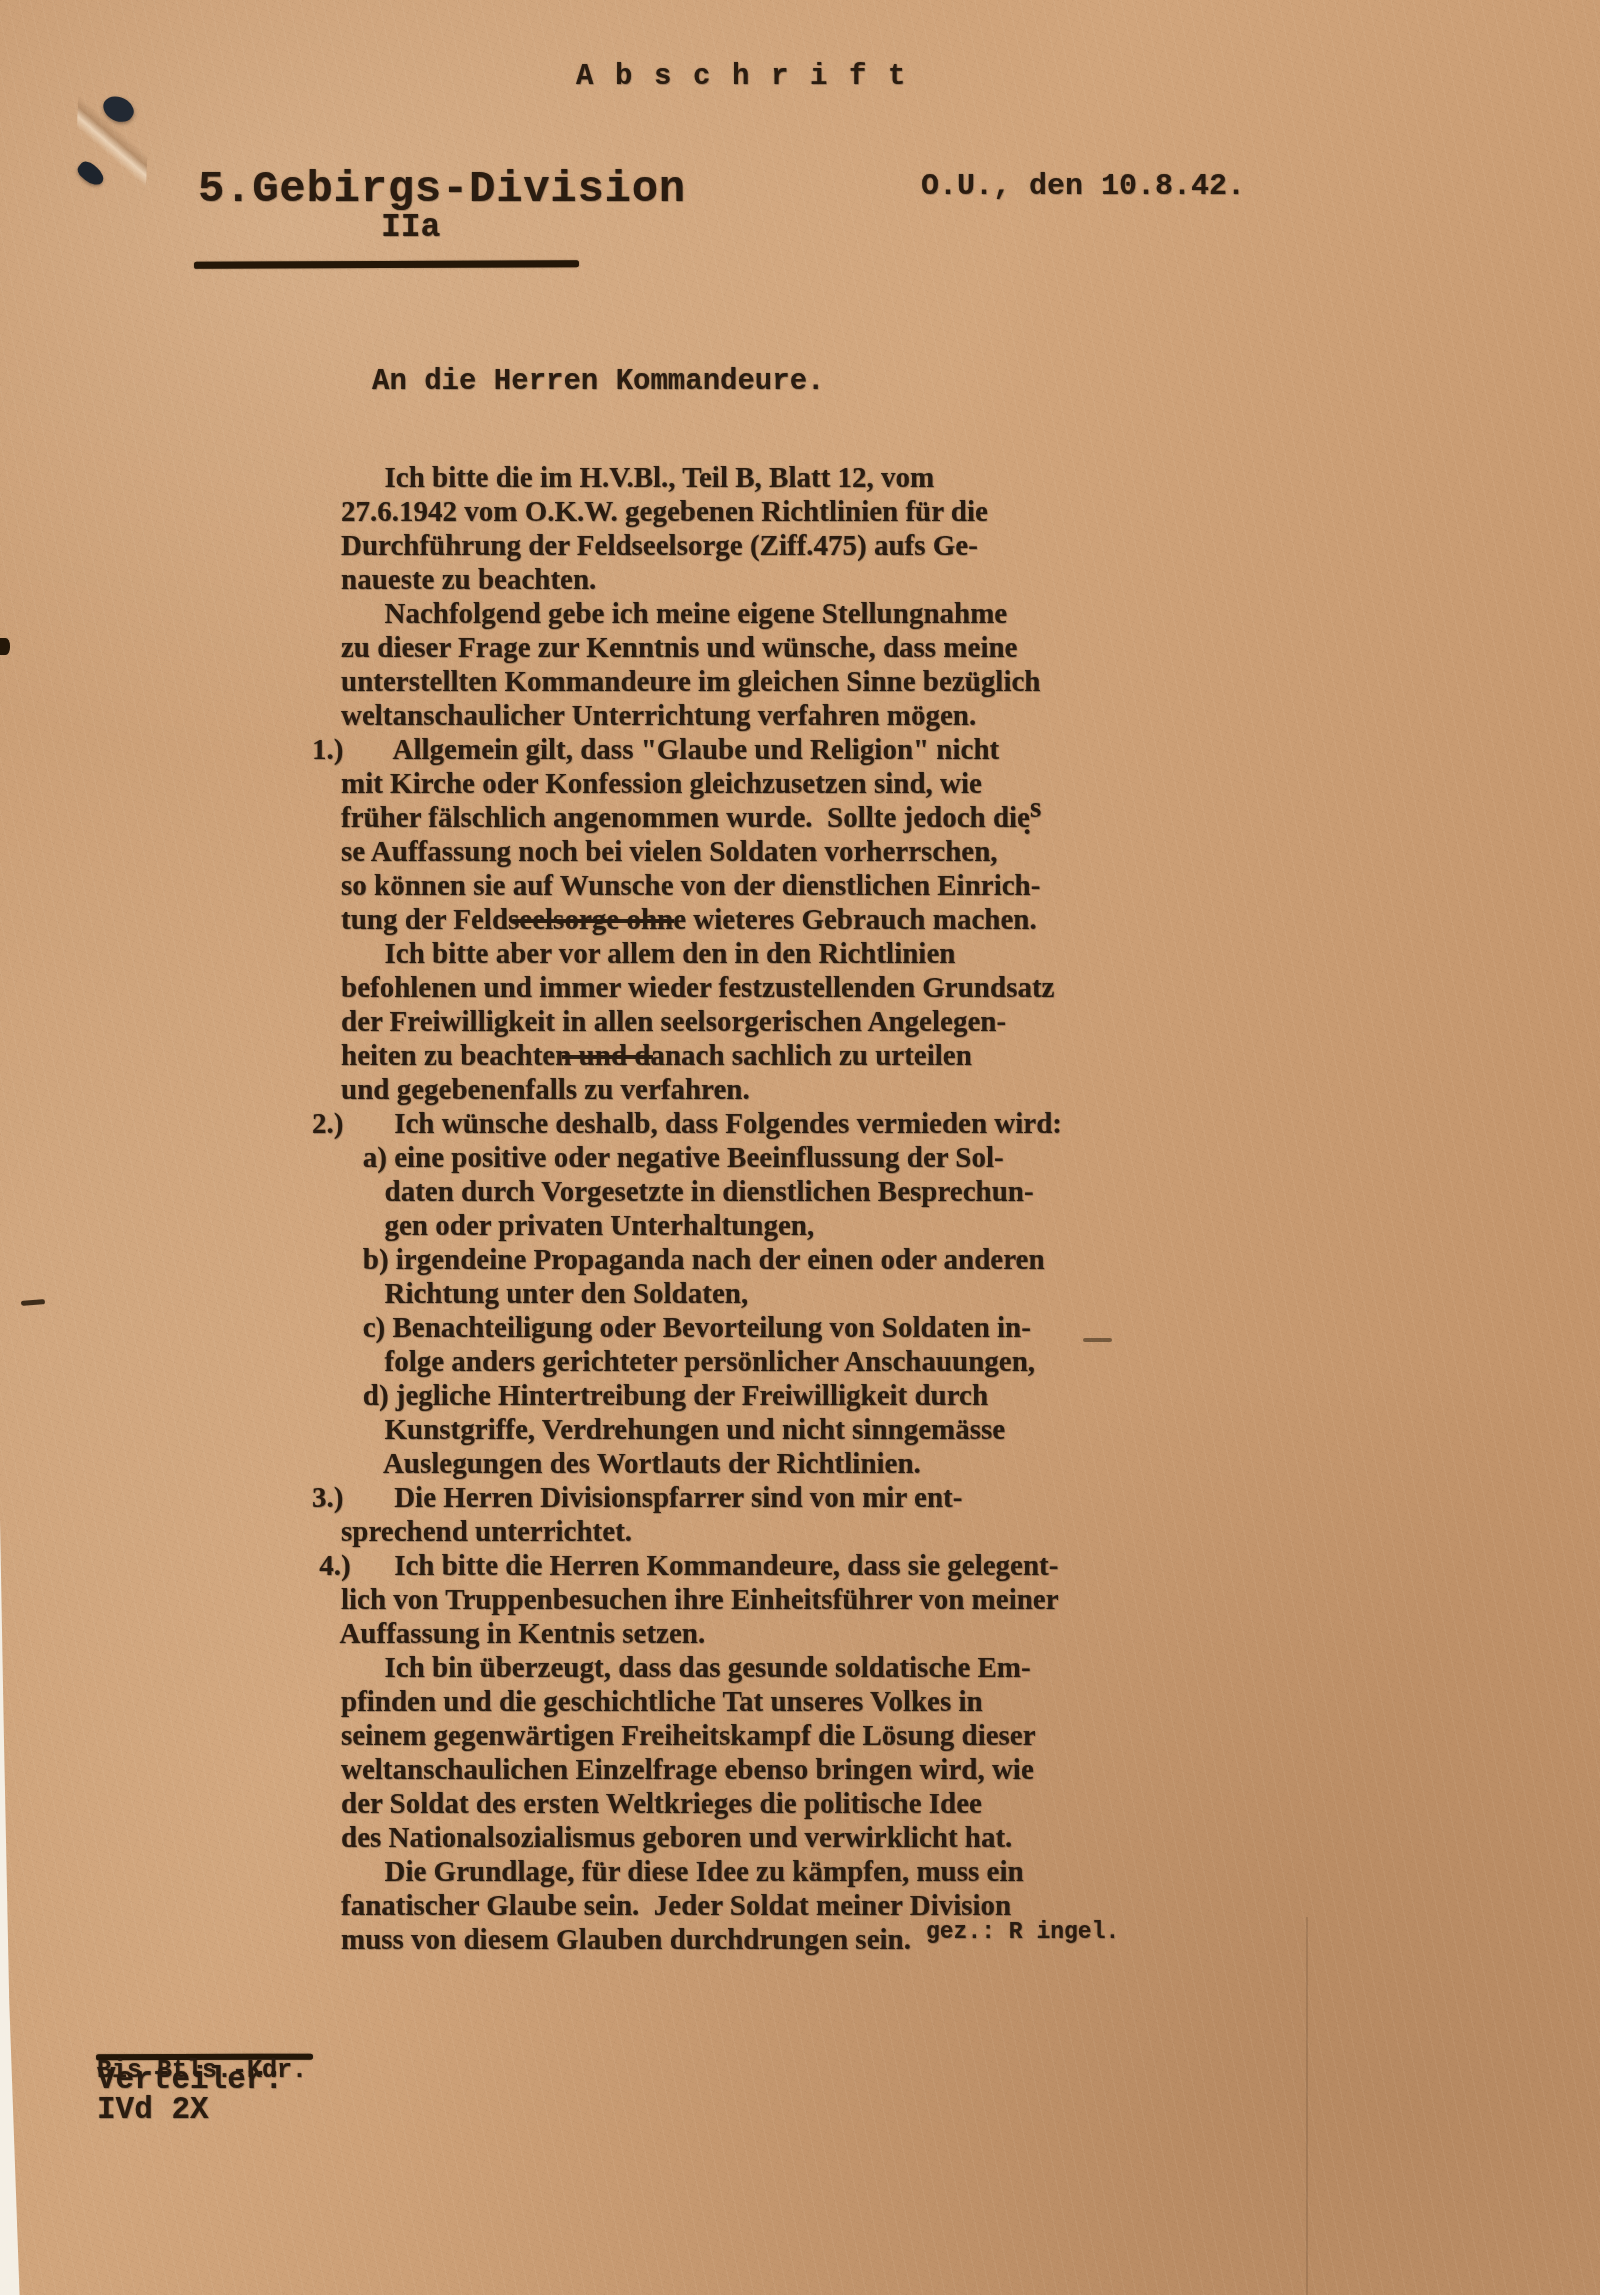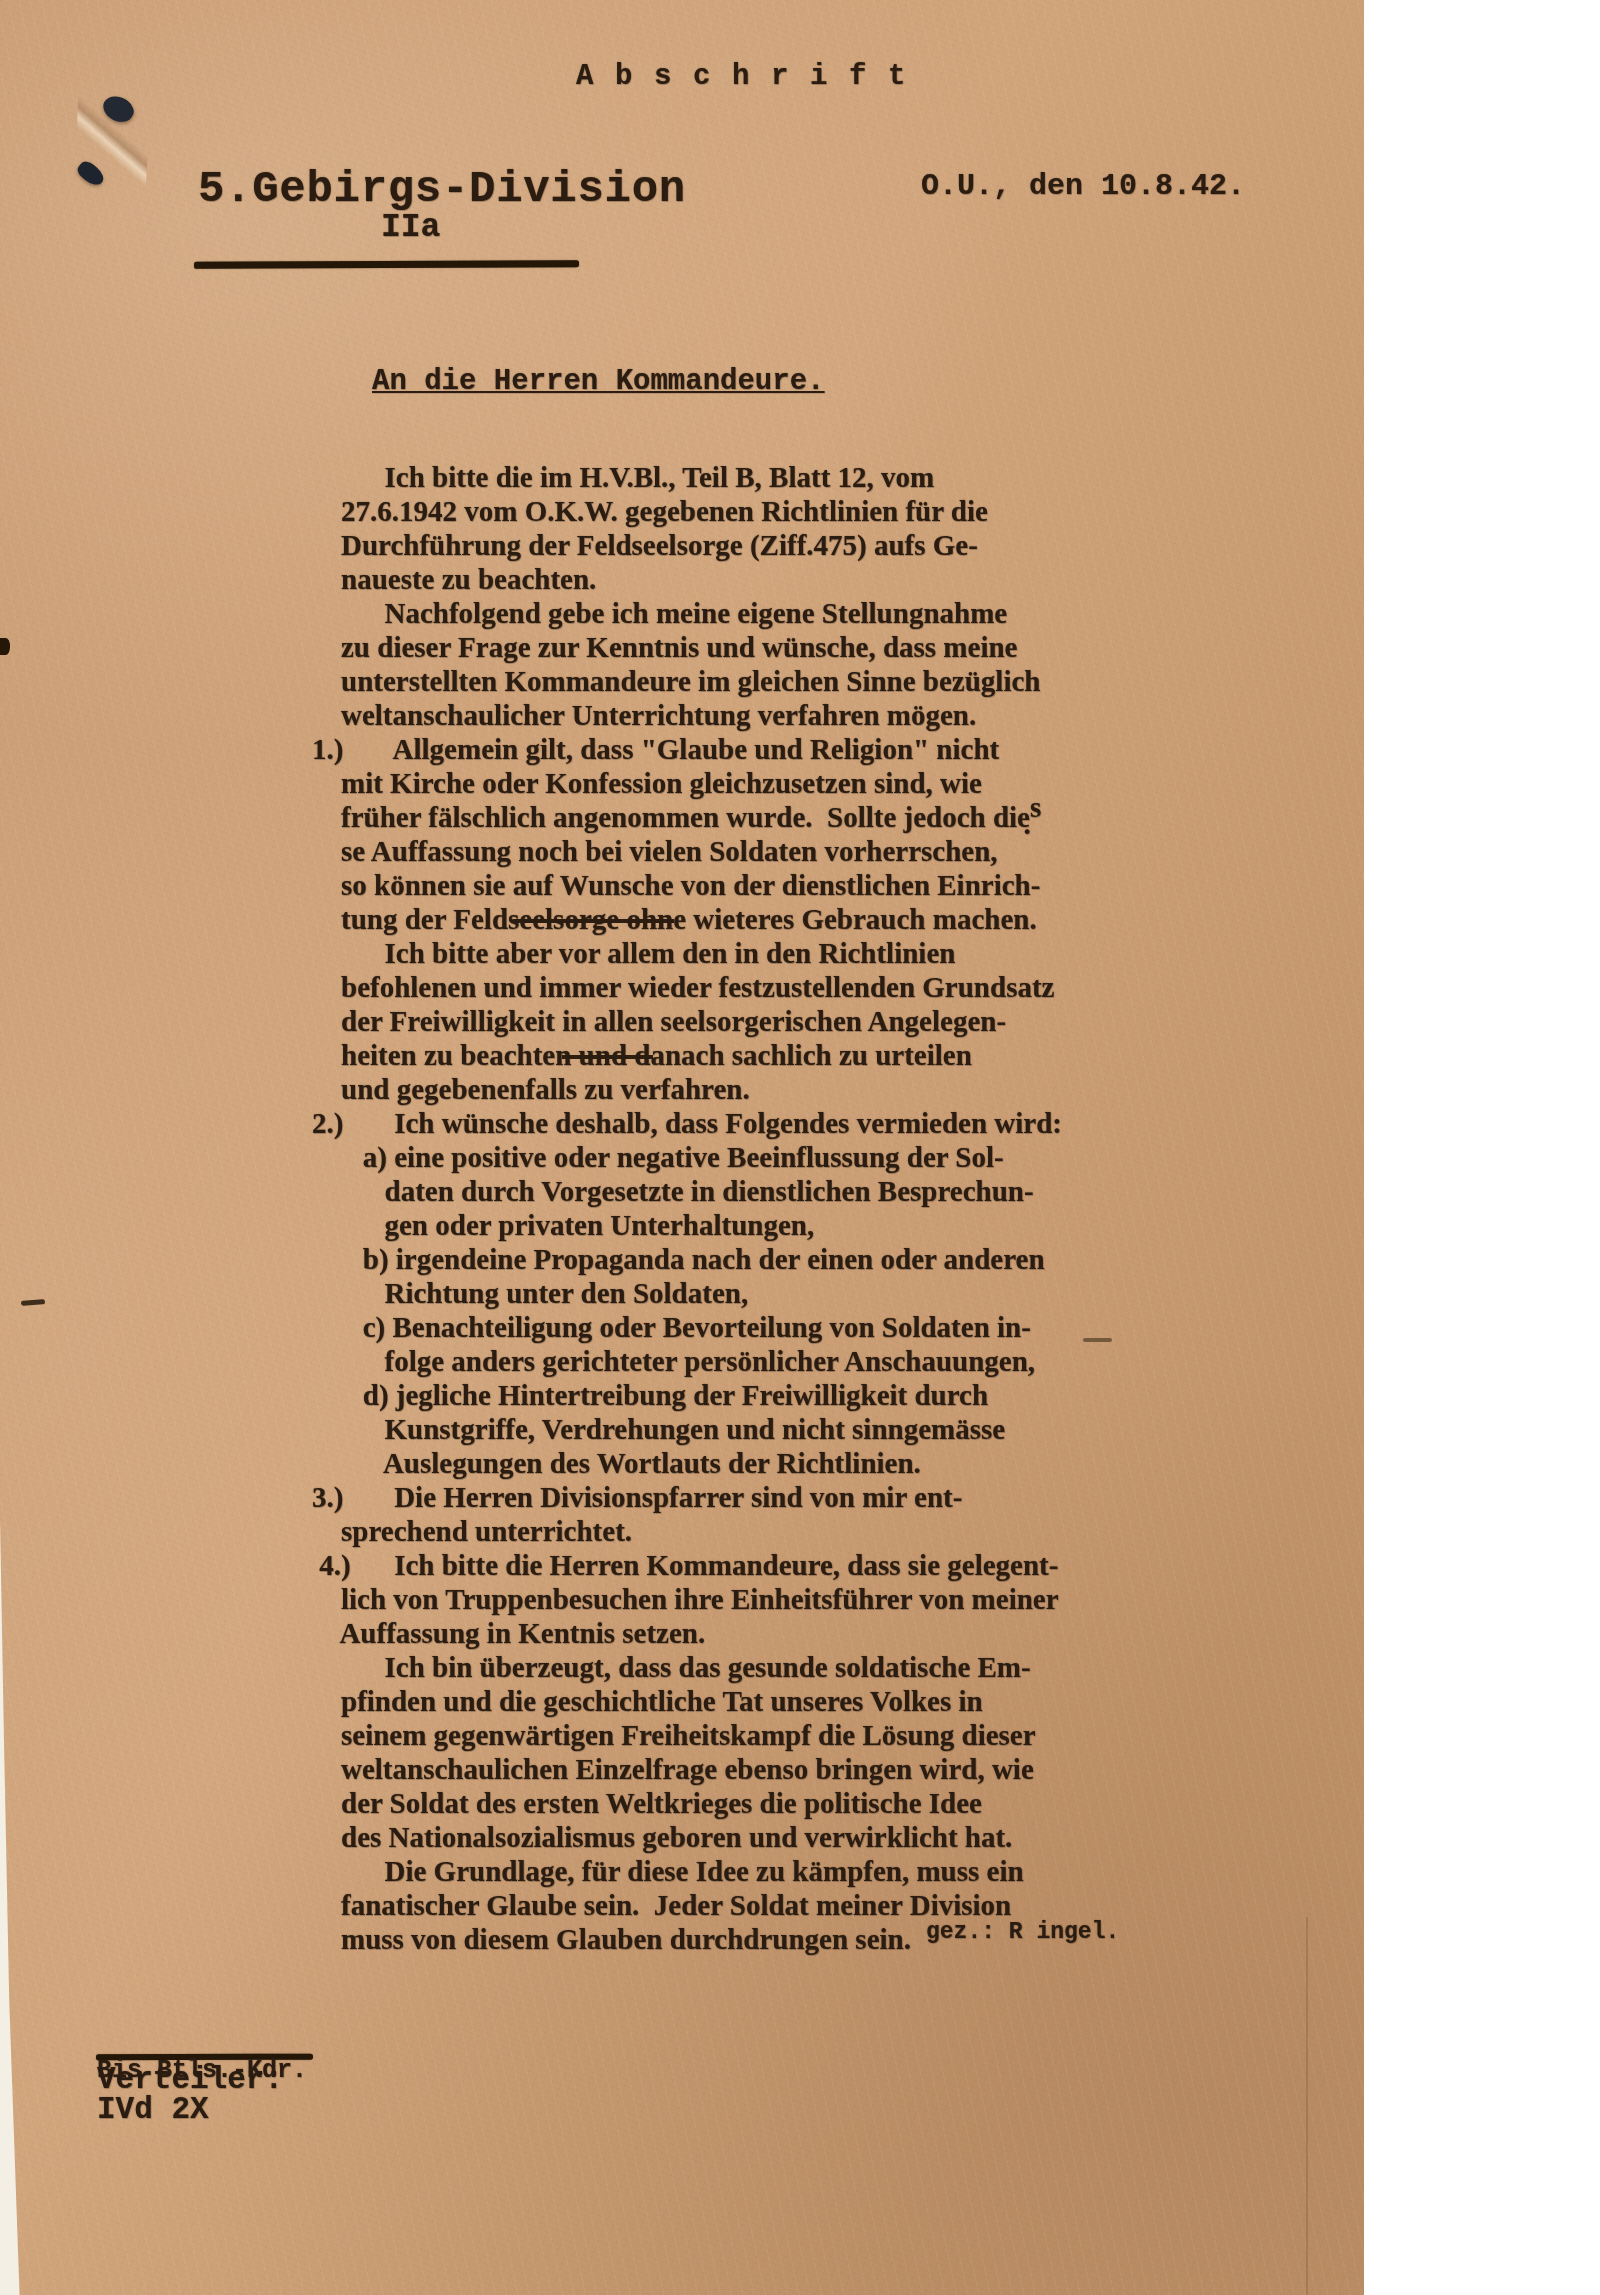--- a/index.html
+++ b/index.html
@@ -3,21 +3,21 @@
 <meta charset="utf-8">
 <title>Document</title>
 <style>
   html,body{margin:0;padding:0;}
   body{
     width:1600px;height:2295px;
     font-family:"Liberation Mono","DejaVu Sans Mono",monospace;
     overflow:hidden;
   }
   .page{
-    position:relative;width:1364px;height:2295px;overflow:hidden;
+    position:relative;width:1600px;height:2295px;overflow:hidden;
     background:
       radial-gradient(1243px 850px at 18% 10%, rgba(255,236,210,0.22), transparent 62%),
       radial-gradient(1505px 1112px at 88% 92%, rgba(115,75,45,0.16), transparent 68%),
       radial-gradient(1047px 1570px at 2% 55%, rgba(255,240,215,0.10), transparent 60%),
       linear-gradient(115deg, rgba(148,100,62,0.10), rgba(255,231,200,0.10) 42%, rgba(140,94,58,0.14) 82%),
       #cc9e74;
   }
   
   .page::before{
     content:"";position:absolute;inset:0;pointer-events:none;
@@ -32,21 +32,21 @@
   }
   .abschrift{left:576px;top:60px;font-size:29px;letter-spacing:21.6px;}
   .unit{left:198px;top:164px;font-size:44px;letter-spacing:0.7px;}
   .unit-dept{left:381px;top:209px;font-size:33px;}
   .rule{
     position:absolute;background:#241708;border-radius:2.6px;
     box-shadow:0 0 1.3px rgba(36,23,8,0.6);
   }
   .unit-underline{left:194px;top:261px;width:385px;height:6.5px;transform:rotate(-0.25deg);}
   .place-date{left:921px;top:169px;font-size:30px;}
-  .salutation{left:372px;top:365px;font-size:29px;text-decoration:underline;}
+  .salutation{left:372px;top:365px;font-size:29px;}
   .body-block{left:312px;top:460px;font-size:29px;line-height:34px;font-family:Liberation Serif, serif;}
   .tline{white-space:pre;height:34px;}
   .tline span{white-space:pre;}
   .tline .u{border-bottom:4.6px solid rgba(32,20,8,0.92);padding-bottom:18px;}
   .tline .r{position:relative;top:-10.5px;display:inline-block;}
   .tline .o{position:relative;top:6.5px;margin-left:-17.7px;display:inline-block;font-weight:900;}
   .dist-head{left:97px;top:2018px;font-size:31px;margin-top:44px;}
   .dist-underline{left:96px;top:2054px;width:217px;height:5.9px;transform:rotate(-0.2deg);}
   .dist-item-1{left:97px;top:2056px;font-size:25px;}
   .dist-item-2{left:97px;top:2092px;font-size:31px;}

